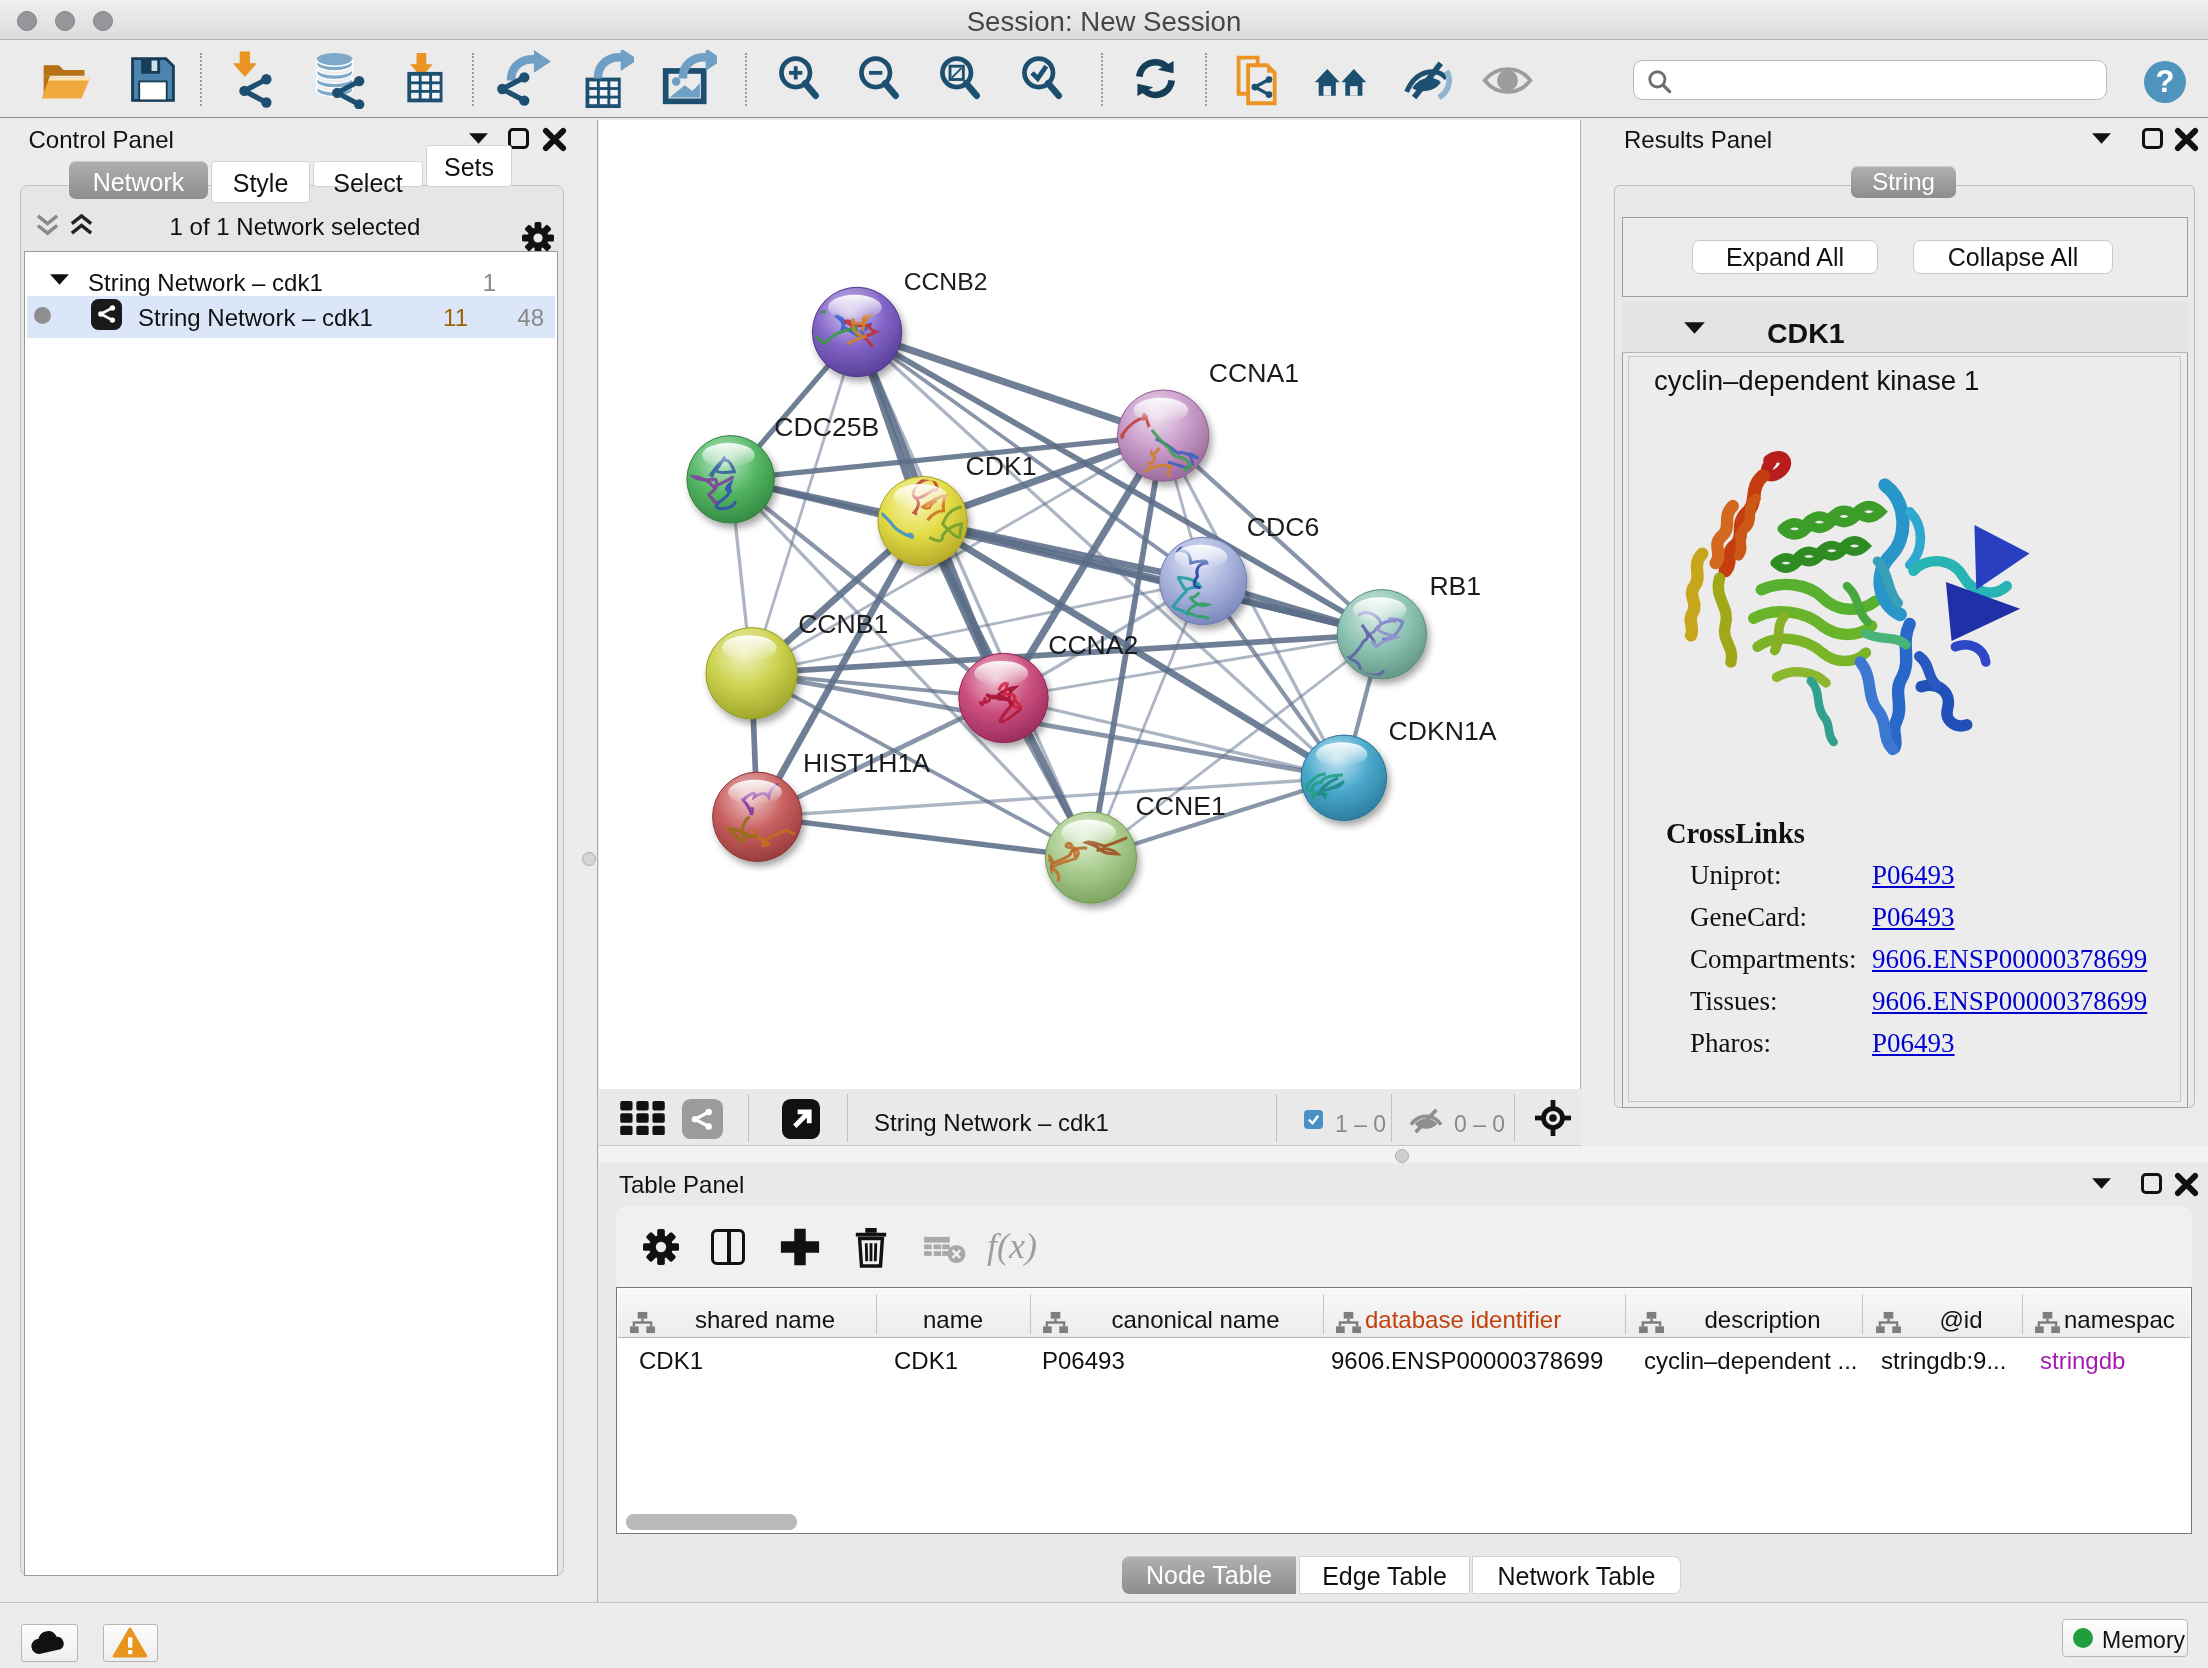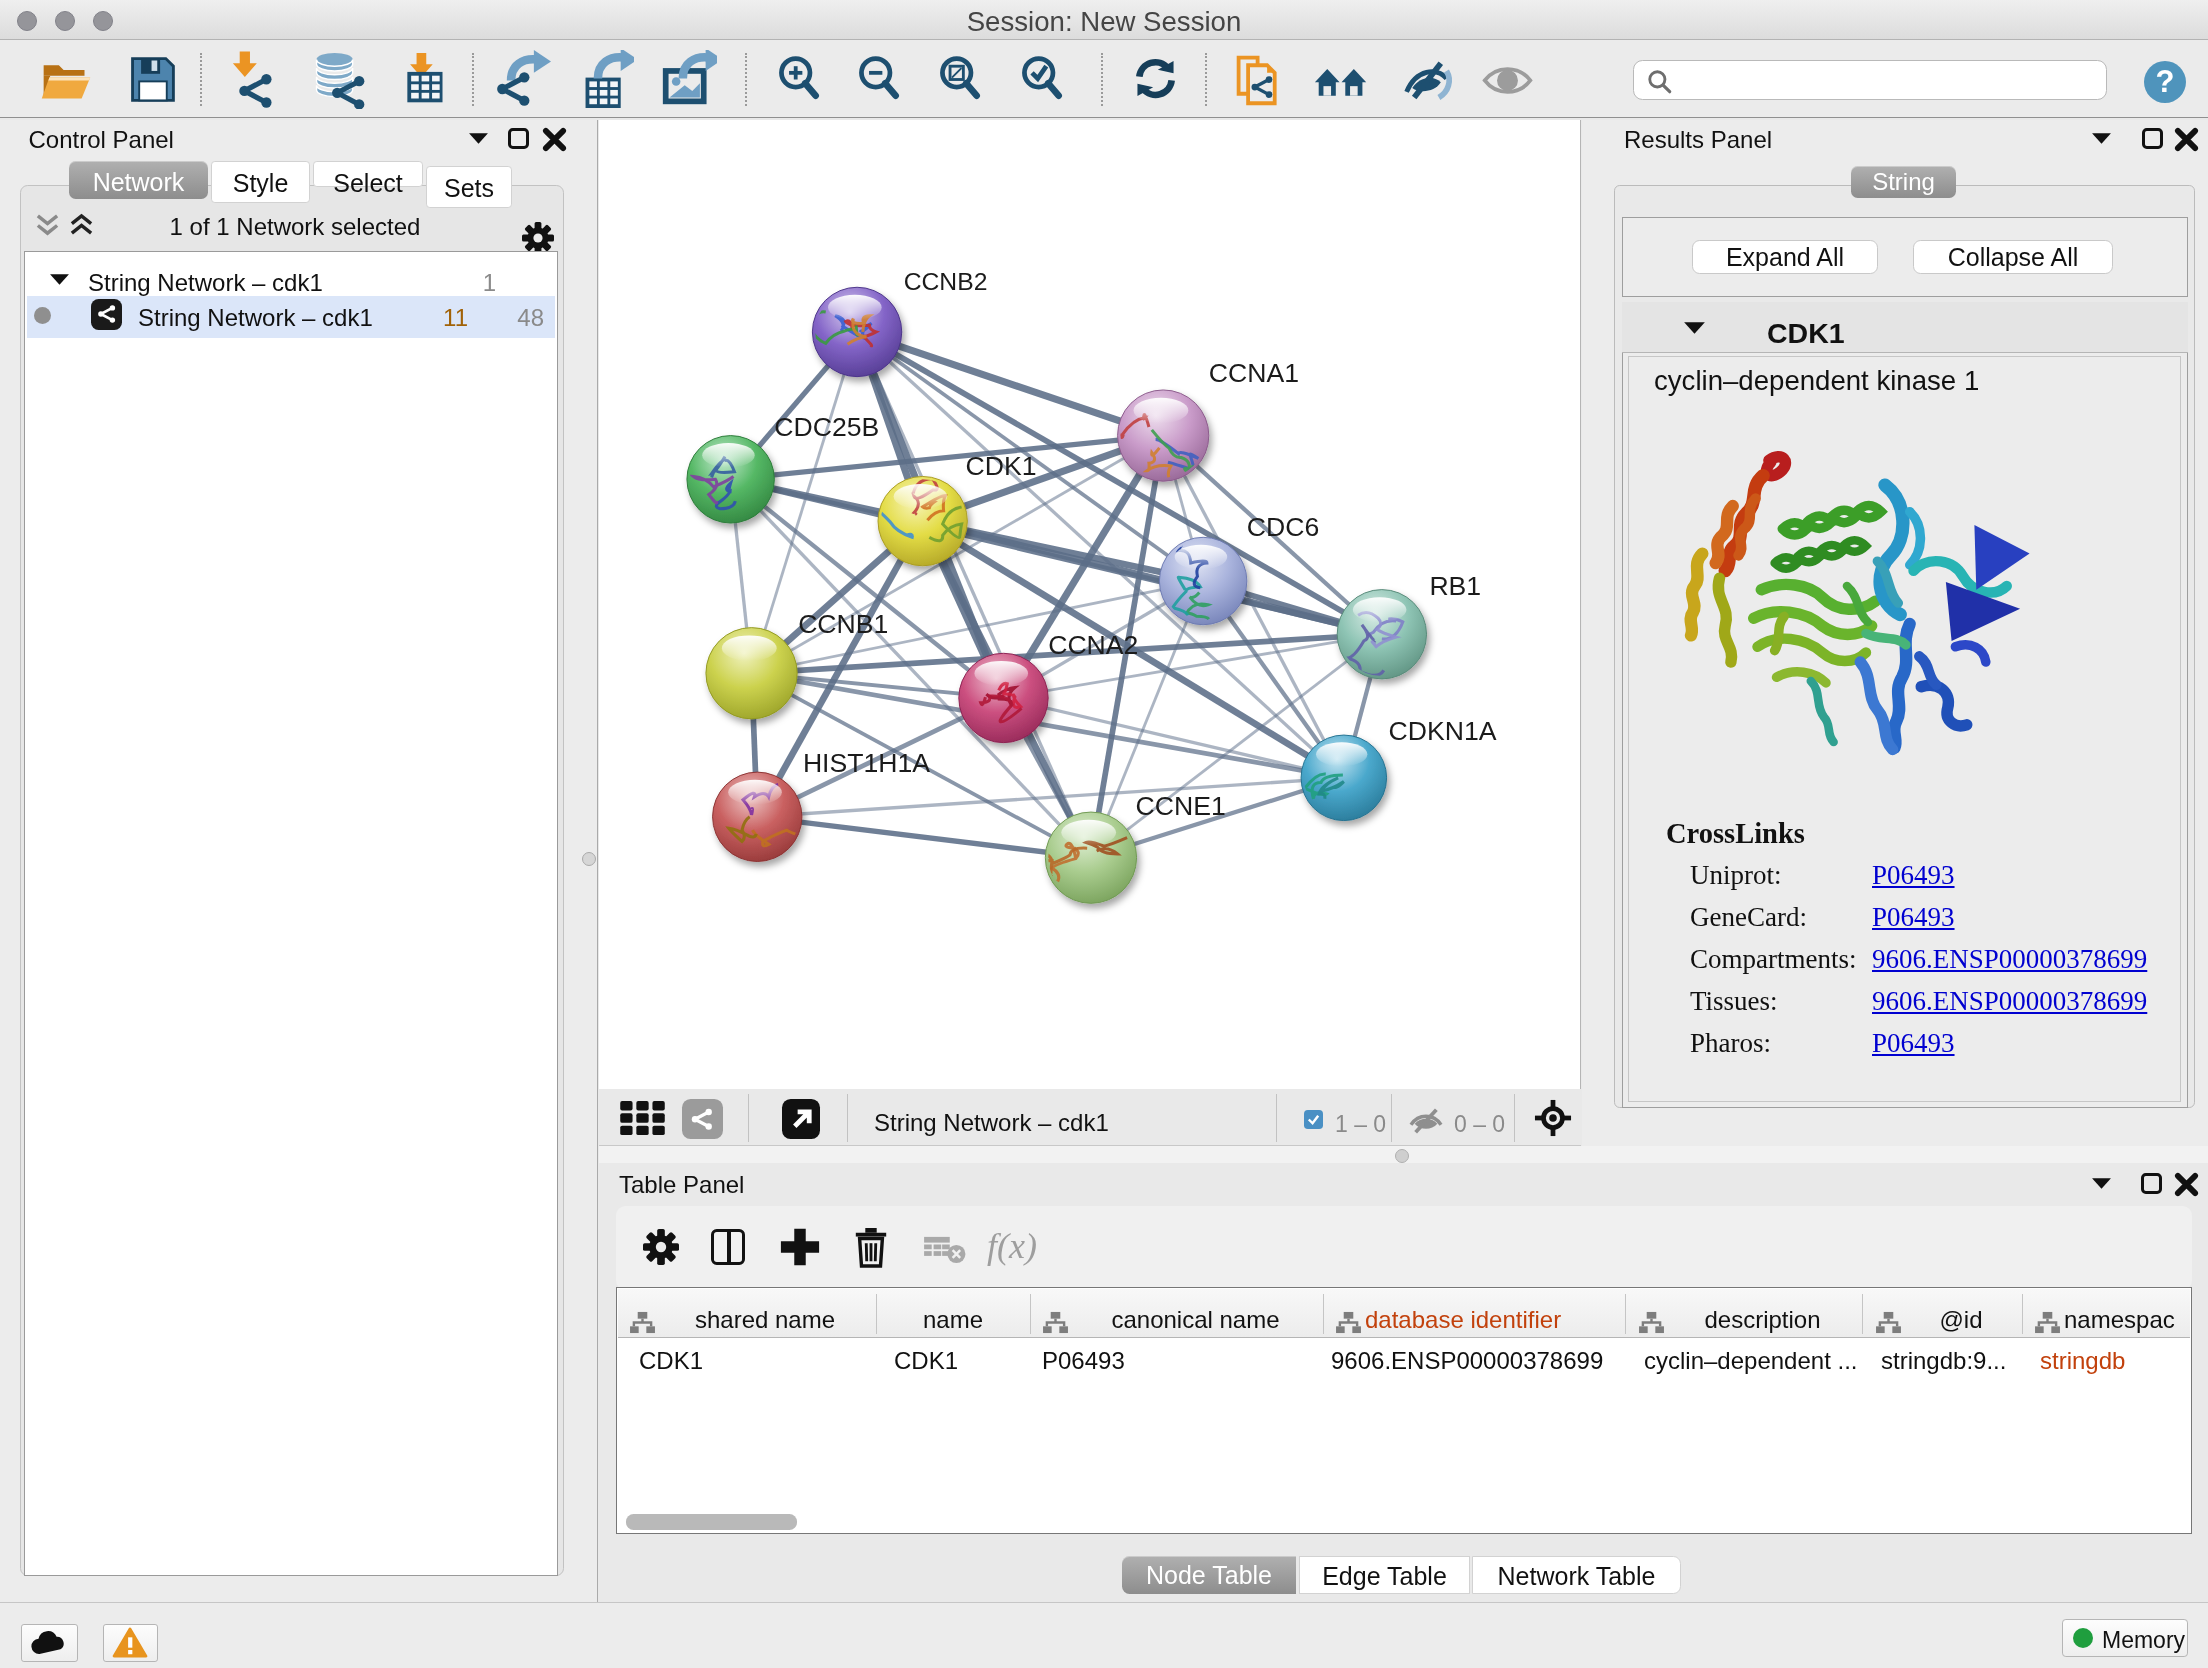--- a/index.html
+++ b/index.html
@@ -195,21 +195,21 @@
   </svg>
 <div style="position:absolute;left:508px;top:128px;width:21px;height:21px;border:3.3px solid #111;border-radius:4.8px"></div>
 <svg style="position:absolute;left:542px;top:127px" width="25" height="25" viewBox="0 0 26 26">
     <path d="M4 4 L22 22 M22 4 L4 22" stroke="#111" stroke-width="6" stroke-linecap="round"></path>
   </svg>
 
 <div class="abs" style="left:20px;top:185px;width:544px;height:1391px;background:#e6e6e6;border:1px solid #c2c2c2;border-radius:7.6px"></div>
 <div class="gtab" style="left:69px;top:161px;width:139px;height:38px;font-size:25px;line-height:42px">Network</div>
 <div class="wtab" style="left:211px;top:161px;width:99px;height:42px;font-size:25px;line-height:42px">Style</div>
 <div class="wtab" style="left:313px;top:161px;width:110px;height:26px;font-size:25px;line-height:42px">Select</div>
-<div class="wtab" style="left:426px;top:166px;width:86px;height:42px;font-size:25px;line-height:42px">Sets</div>
+<div class="wtab" style="left:426px;top:145px;width:86px;height:42px;font-size:25px;line-height:42px">Sets</div>
 
 <svg class="abs" style="left:34px;top:213px" width="27" height="25" viewBox="0 0 28 26">
     <path d="M4 3 L14 11 L24 3 M4 13 L14 21 L24 13" fill="none" stroke="#8a8a8a" stroke-width="3.6"></path>
   </svg>
 <svg class="abs" style="left:68px;top:213px" width="27" height="25" viewBox="0 0 28 26">
     <path d="M4 11 L14 3 L24 11 M4 21 L14 13 L24 21" fill="none" stroke="#222" stroke-width="3.6"></path>
   </svg>
 <div class="abs" style="left:105px;top:213px;width:380px;text-align:center;font-size:24px;color:#111">1 of 1 Network selected</div>
 <svg style="position:absolute;left:522px;top:222px" width="32" height="32" viewBox="-16 -16 32 32">
     <rect x="-3.4" y="-16" width="6.8" height="8" rx="1.5" fill="#111" transform="rotate(0)"></rect>
@@ -695,21 +695,21 @@
     <rect x="0" y="16" width="9" height="7" fill="#7d7d7d"></rect>
     <rect x="17" y="16" width="9" height="7" fill="#7d7d7d"></rect>
   </svg>
 <div class="abs" style="left:2064px;top:1306px;width:123px;text-align:left;font-size:24px;color:#111">namespac</div>
 <div class="abs" style="left:639px;top:1347px;font-size:24px;color:#111">CDK1</div>
 <div class="abs" style="left:894px;top:1347px;font-size:24px;color:#111">CDK1</div>
 <div class="abs" style="left:1042px;top:1347px;font-size:24px;color:#111">P06493</div>
 <div class="abs" style="left:1331px;top:1347px;font-size:24px;color:#111">9606.ENSP00000378699</div>
 <div class="abs" style="left:1644px;top:1347px;font-size:24px;color:#111">cyclin–dependent ...</div>
 <div class="abs" style="left:1881px;top:1347px;font-size:24px;color:#111">stringdb:9...</div>
-<div class="abs" style="left:2040px;top:1347px;font-size:24px;color:#c2410c">stringdb</div>
+<div class="abs" style="left:2040px;top:1347px;font-size:24px;color:#a21caf">stringdb</div>
 
 <div class="abs" style="left:626px;top:1514px;width:171px;height:16px;background:#b9b9b9;border-radius:7.6px"></div>
 
 <div class="gtab" style="left:1122px;top:1556px;width:174px;height:38px;font-size:25px;line-height:38px;border-radius:7.6px 0 0 7.6px">Node Table</div>
 <div class="wtab" style="left:1299px;top:1556px;width:171px;height:38px;font-size:25px;line-height:38px;border-radius:0">Edge Table</div>
 <div class="wtab" style="left:1472px;top:1556px;width:209px;height:38px;font-size:25px;line-height:38px;border-radius:0 7.6px 7.6px 0">Network Table</div>
 
 <div class="abs" style="left:0;top:1602px;width:2208px;height:67px;background:#ececec;border-top:1.4px solid #c6c6c6"></div>
 <div class="abs" style="left:21px;top:1624px;width:57px;height:38px;background:linear-gradient(#fdfdfd,#eee);border:1.4px solid #b5b5b5;border-radius:2.9px"></div>
 <svg class="abs" style="left:30px;top:1631px" width="38" height="25" viewBox="0 0 40 26">

